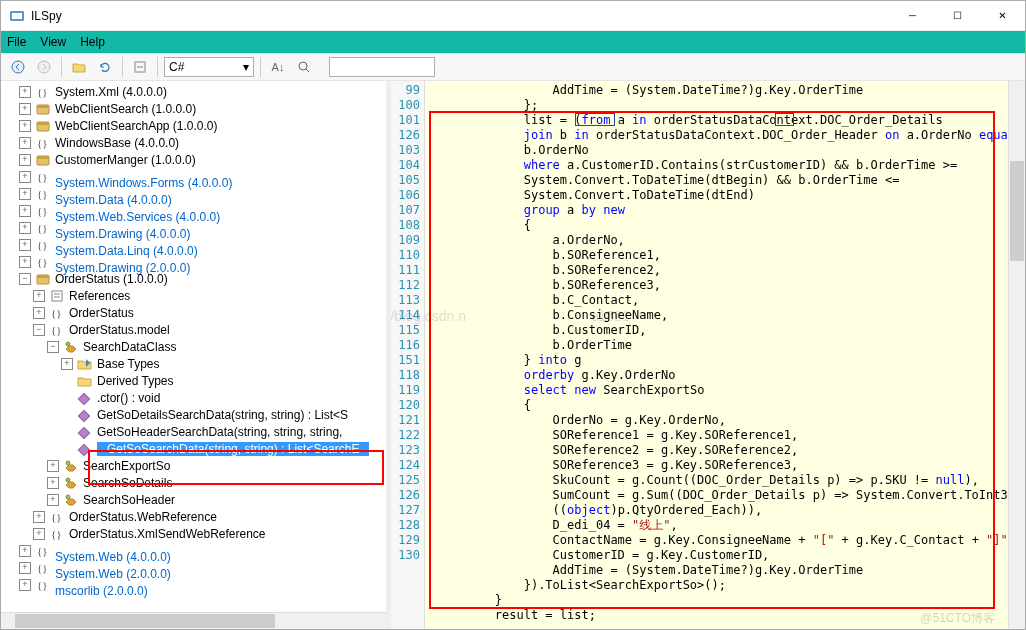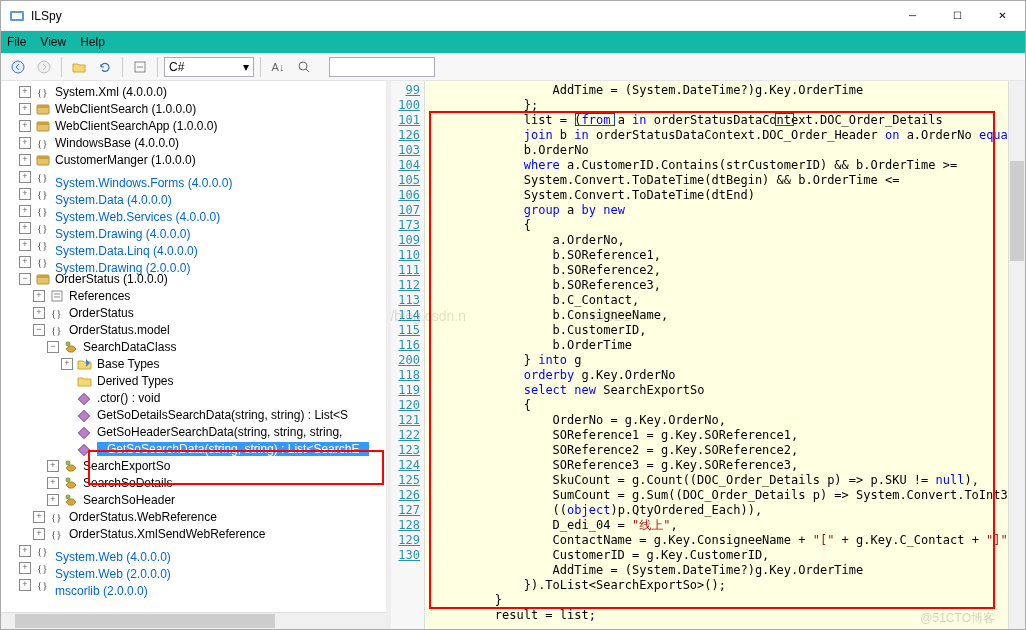--- a/index.html
+++ b/index.html
@@ -12,21 +12,21 @@
   .menubar { height: 22px; display: flex; align-items: center; padding: 0 6px; gap: 14px; font-size: 12px; color: #000; }
   .toolbar { height: 28px; display: flex; align-items: center; padding: 2px 6px; gap: 4px; border-top: 1px solid #e5e5e5; border-bottom: 1px solid #e5e5e5; background: #f7f7f7; }
   .tbbtn { width: 22px; height: 22px; display: flex; align-items: center; justify-content: center; border: 1px solid transparent; }
   .tbsep { width: 1px; height: 20px; background: #ccc; margin: 0 2px; }
   .lang-sel { height: 20px; width: 90px; font-size: 12px; padding: 0 4px; border: 1px solid #abadb3; background: #fff; display: flex; align-items: center; justify-content: space-between; }
   .searchbox { height: 20px; width: 106px; border: 1px solid #abadb3; background: #fff; margin-left: 10px; }
   .mainarea { flex: 1; display: flex; min-height: 0; }
   .tree-pane { width: 385px; overflow: auto; background: #fff; position: relative; }
   .splitter { width: 5px; background: #eee; cursor: ew-resize; }
   .code-pane { flex: 1; background: #ffffe1; display: flex; overflow: hidden; position: relative; }
-  .gutter { width: 34px; background: #f7f7f7; border-right: 1px solid #ddd; color: #2b91af; font-family: Consolas, monospace; font-size: 12px; text-align: right; padding: 2px 4px 0 0; line-height: 15px; text-decoration: underline; }
+  .gutter { width: 34px; background: #f7f7f7; border-right: 1px solid #ddd; color: #2b91af; font-family: Consolas, monospace; font-size: 12px; text-align: right; padding: 2px 4px 0 0; line-height: 15px; }
   .code { flex: 1; font-family: Consolas, monospace; font-size: 12px; white-space: pre; padding: 2px 0 0 12px; line-height: 15px; color: #000; overflow: hidden; position: relative; }
   .code .kw { color: #0000ff; }
   .code .str { color: #a31515; }
   .vscroll { width: 17px; background: #f0f0f0; border-left: 1px solid #ddd; position: relative; }
   .vscroll .thumb { position: absolute; left: 1px; right: 1px; top: 80px; height: 100px; background: #cdcdcd; }
   .hscroll { height: 17px; background: #f0f0f0; border-top: 1px solid #ddd; position: relative; }
   .hscroll .thumb { position: absolute; top: 1px; bottom: 1px; left: 14px; width: 260px; background: #cdcdcd; }
   .tree { padding: 2px 0 2px 4px; font-size: 12px; }
   .node { display: flex; align-items: center; height: 17px; white-space: nowrap; }
   .toggle { width: 12px; height: 12px; border: 1px solid #888; display: flex; align-items: center; justify-content: center; font-size: 9px; line-height: 1; margin-right: 4px; color: #666; cursor: pointer; }
@@ -384,30 +384,30 @@
           <div>101</div>
           <div>126</div>
           <div></div>
           <div>103</div>
           <div></div>
           <div></div>
           <div>104</div>
           <div>105</div>
           <div>106</div>
           <div>107</div>
-          <div>173</div>
+          <div>108</div>
           <div>109</div>
           <div>110</div>
           <div>111</div>
           <div>112</div>
           <div>113</div>
           <div>114</div>
           <div>115</div>
           <div>116</div>
-          <div>200</div>
+          <div>151</div>
           <div>118</div>
           <div>119</div>
           <div>120</div>
           <div>121</div>
           <div>122</div>
           <div>123</div>
           <div></div>
           <div>124</div>
           <div>125</div>
           <div>126</div>

